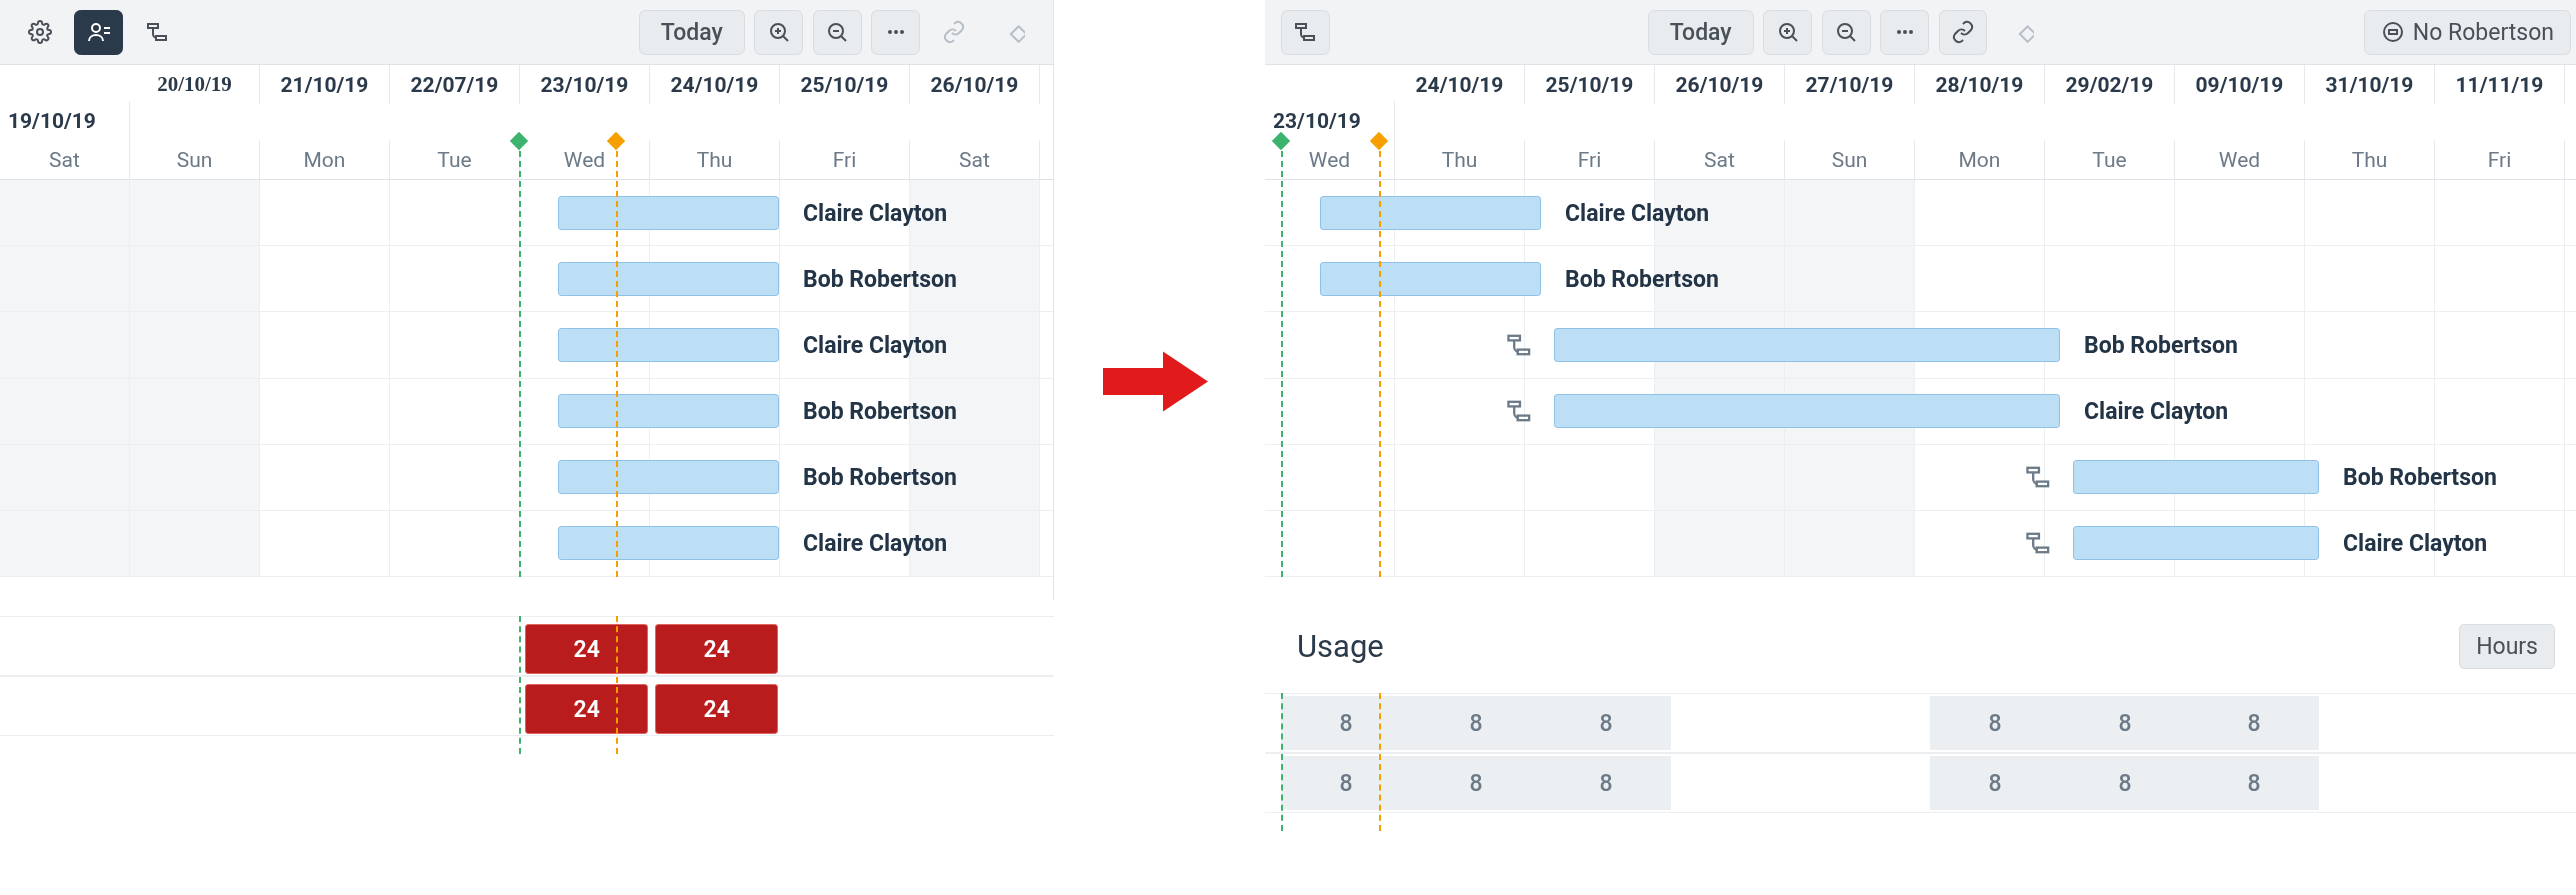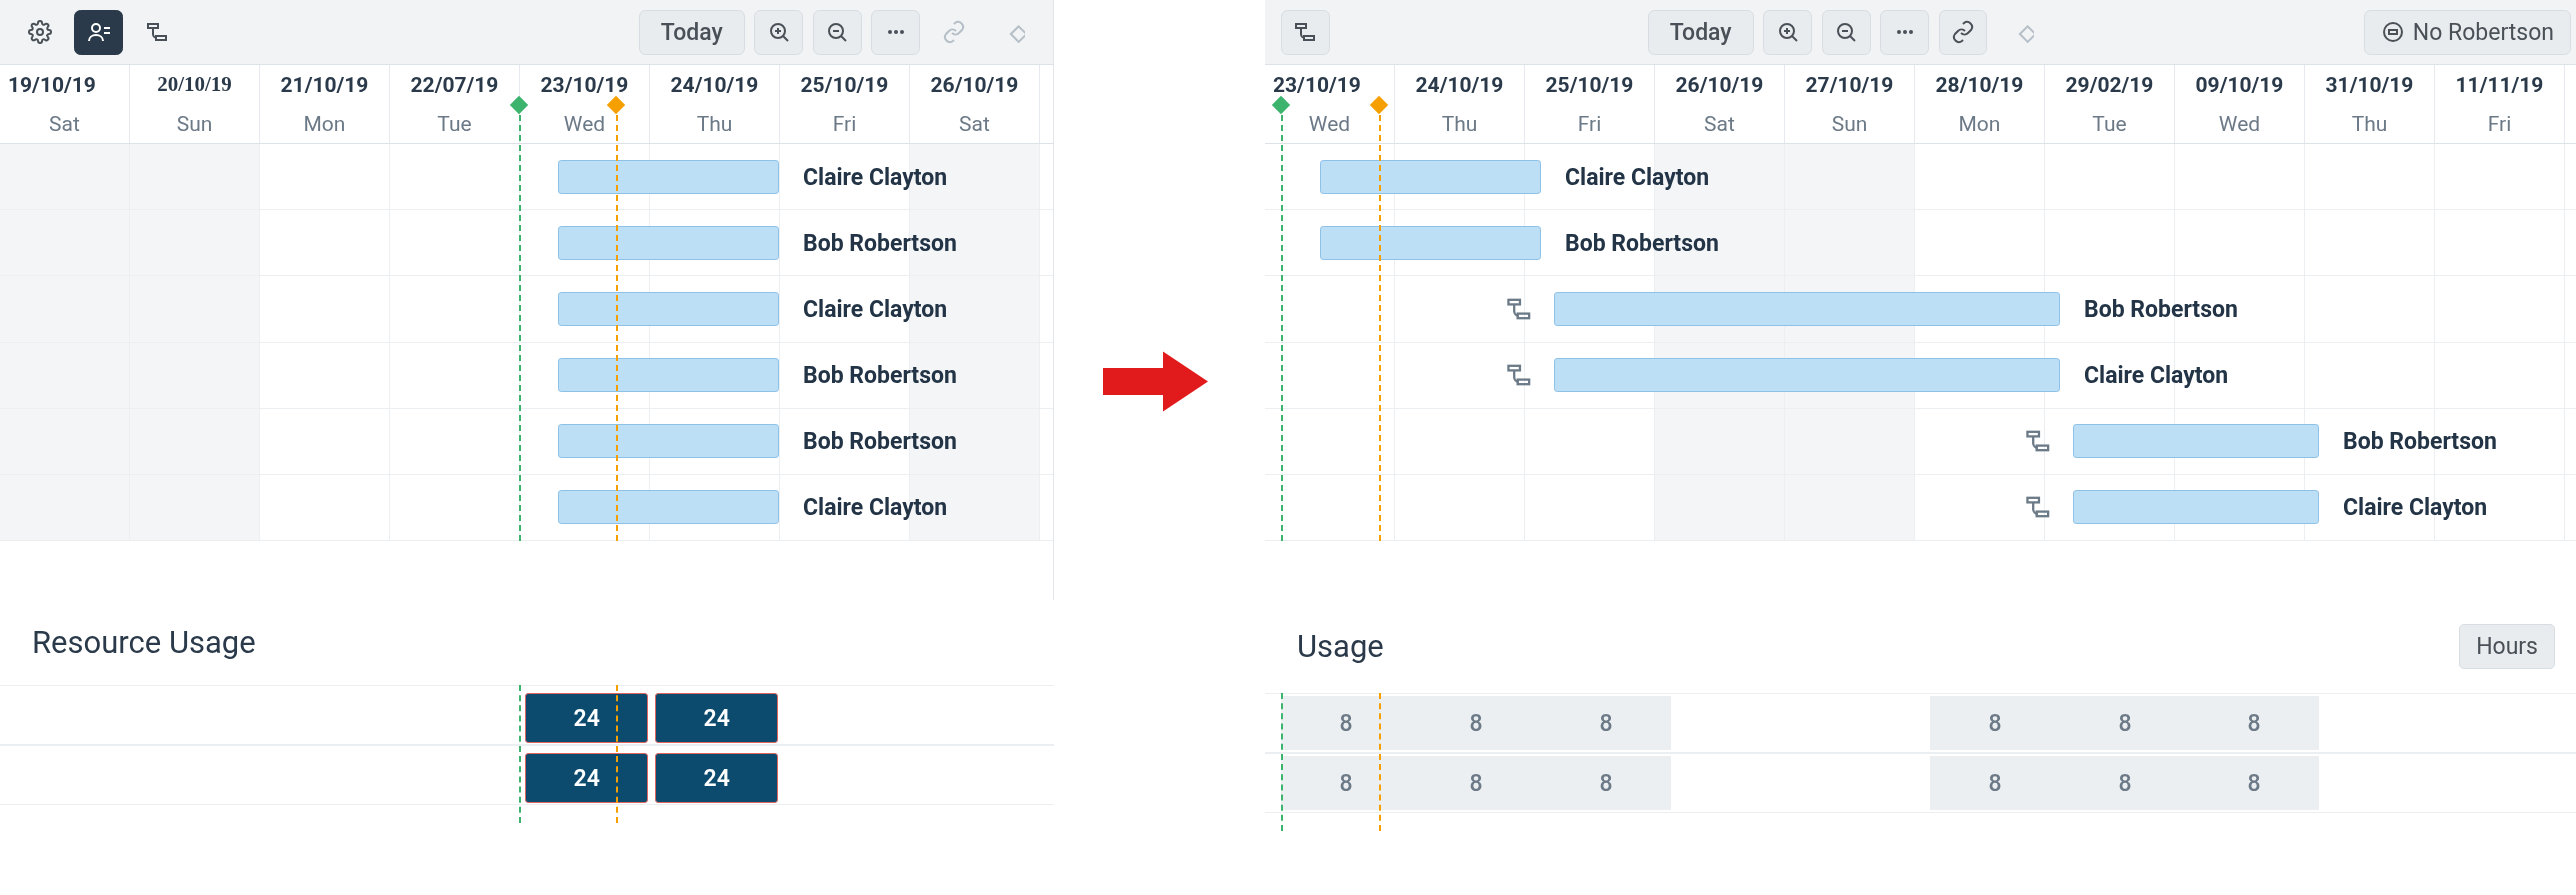--- a/index.html
+++ b/index.html
@@ -83,21 +83,21 @@
   }
   .hcell {
     border-right: 1.6px solid #e6eaee;
     display: flex; align-items: center; justify-content: center;
     font-size: 21px;
     color: #4a5a6a;
     height: 39px;
   }
   .hdr-dates .hcell { font-weight: 700; color:#2b3a4a;}
   .hdr-days .hcell { color:#6c7a88; background:#fff;}
-  .hcell.first-col { justify-content:flex-start; padding-left:8px;}
+  .hcell.first-col { justify-content:flex-start; padding-left:8px;margin-top:36px;}
 
   
   .grid {
     position: relative;
     height: 397px;
   }
   .cols {
     position:absolute; inset:0; display:flex;
   }
   .col {
@@ -166,21 +166,21 @@
   .usage-grid{
     position:relative;
     height:138px;
   }
   .urow{ position:absolute; left:0; right:0; border-bottom:1.6px solid #eceff2; border-top:1.6px solid #eceff2;}
   .ucell{
     display:flex; align-items:center; justify-content:center;
     font-size:23px;
   }
   .ucell.red{
-    background:#0c4a6e; color:#fff; font-weight:600;
+    background:#b91c1c; color:#fff; font-weight:600;
     margin:3.2px; border-radius:3.2px; border:0.8px solid #e06560;
   }
   .ucell.grey{
     background:#eceff1; color:#6c7a88; font-weight:500;
   }
 </style>
 </head>
 <body>
 
 <div class="stage">
@@ -459,23 +459,20 @@
           </div>
         </div>
     <div class="vline green" style="left: 16px; top: -39px;"></div>
         <div class="diamond green" style="left: 16px; top: -39px;"></div>
         <div class="vline orange" style="left: 114px; top: -39px;"></div>
         <div class="diamond orange" style="left: 114px; top: -39px;"></div>
       </div>
   </div>
 
   <div class="usage-area" style="width:1054px;">
-    <div class="usage-hdr">
-      <div class="usage-title">Resource Usage</div>
-    </div>
     <div class="usage-grid" id="l-usage">
         <div class="urow" style="top: 0px; height: 60px;"></div>
         <div class="ucell red" style="position: absolute; left: 522px; top: 4.9px; width: 123px; height: 50px;">24</div>
         <div class="ucell red" style="position: absolute; left: 652px; top: 4.9px; width: 123px; height: 50px;">24</div>
         <div class="urow" style="top: 60px; height: 60px;"></div>
         <div class="ucell red" style="position: absolute; left: 522px; top: 65px; width: 123px; height: 50px;">24</div>
         <div class="ucell red" style="position: absolute; left: 652px; top: 65px; width: 123px; height: 50px;">24</div>
         <div class="vline green" style="left: 519px; top: 0px; bottom: 0px;"></div>
         <div class="vline orange" style="left: 616px; top: 0px; bottom: 0px;"></div>
       </div>

